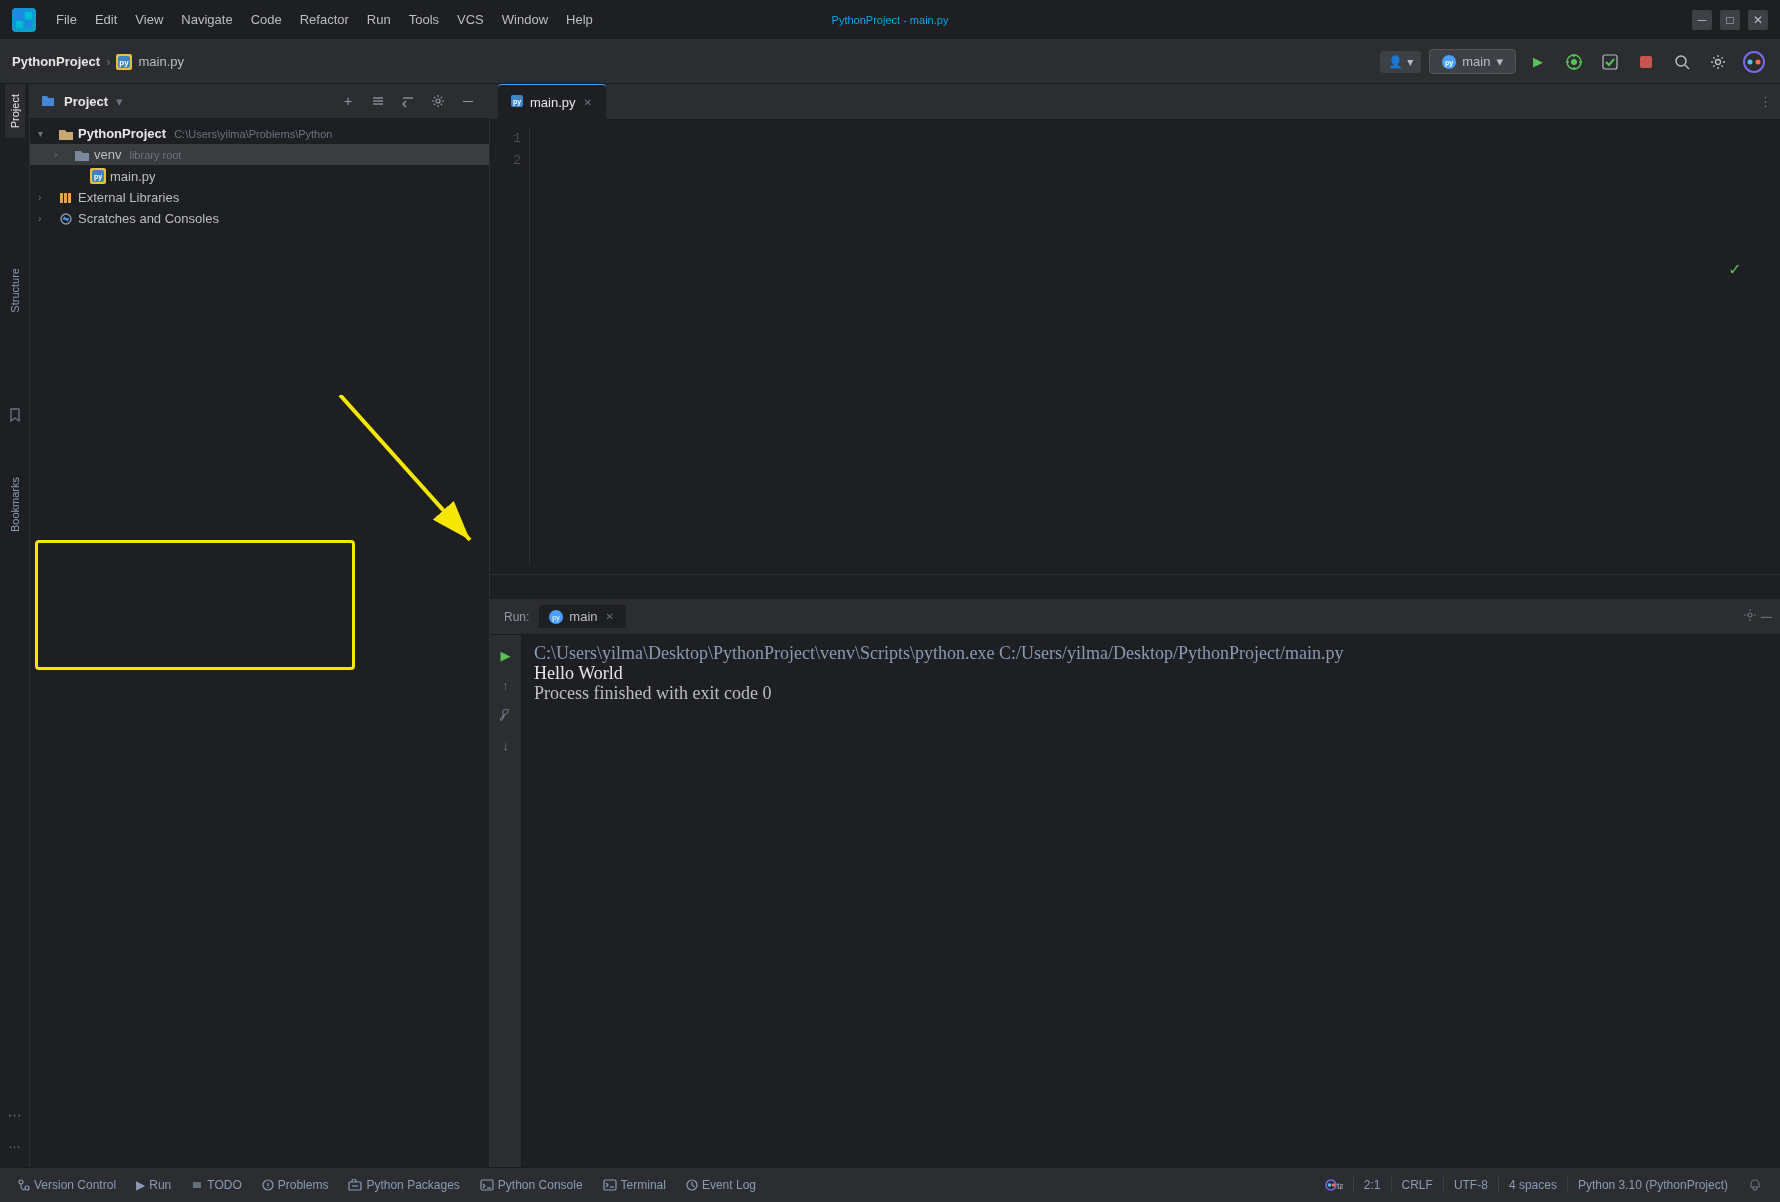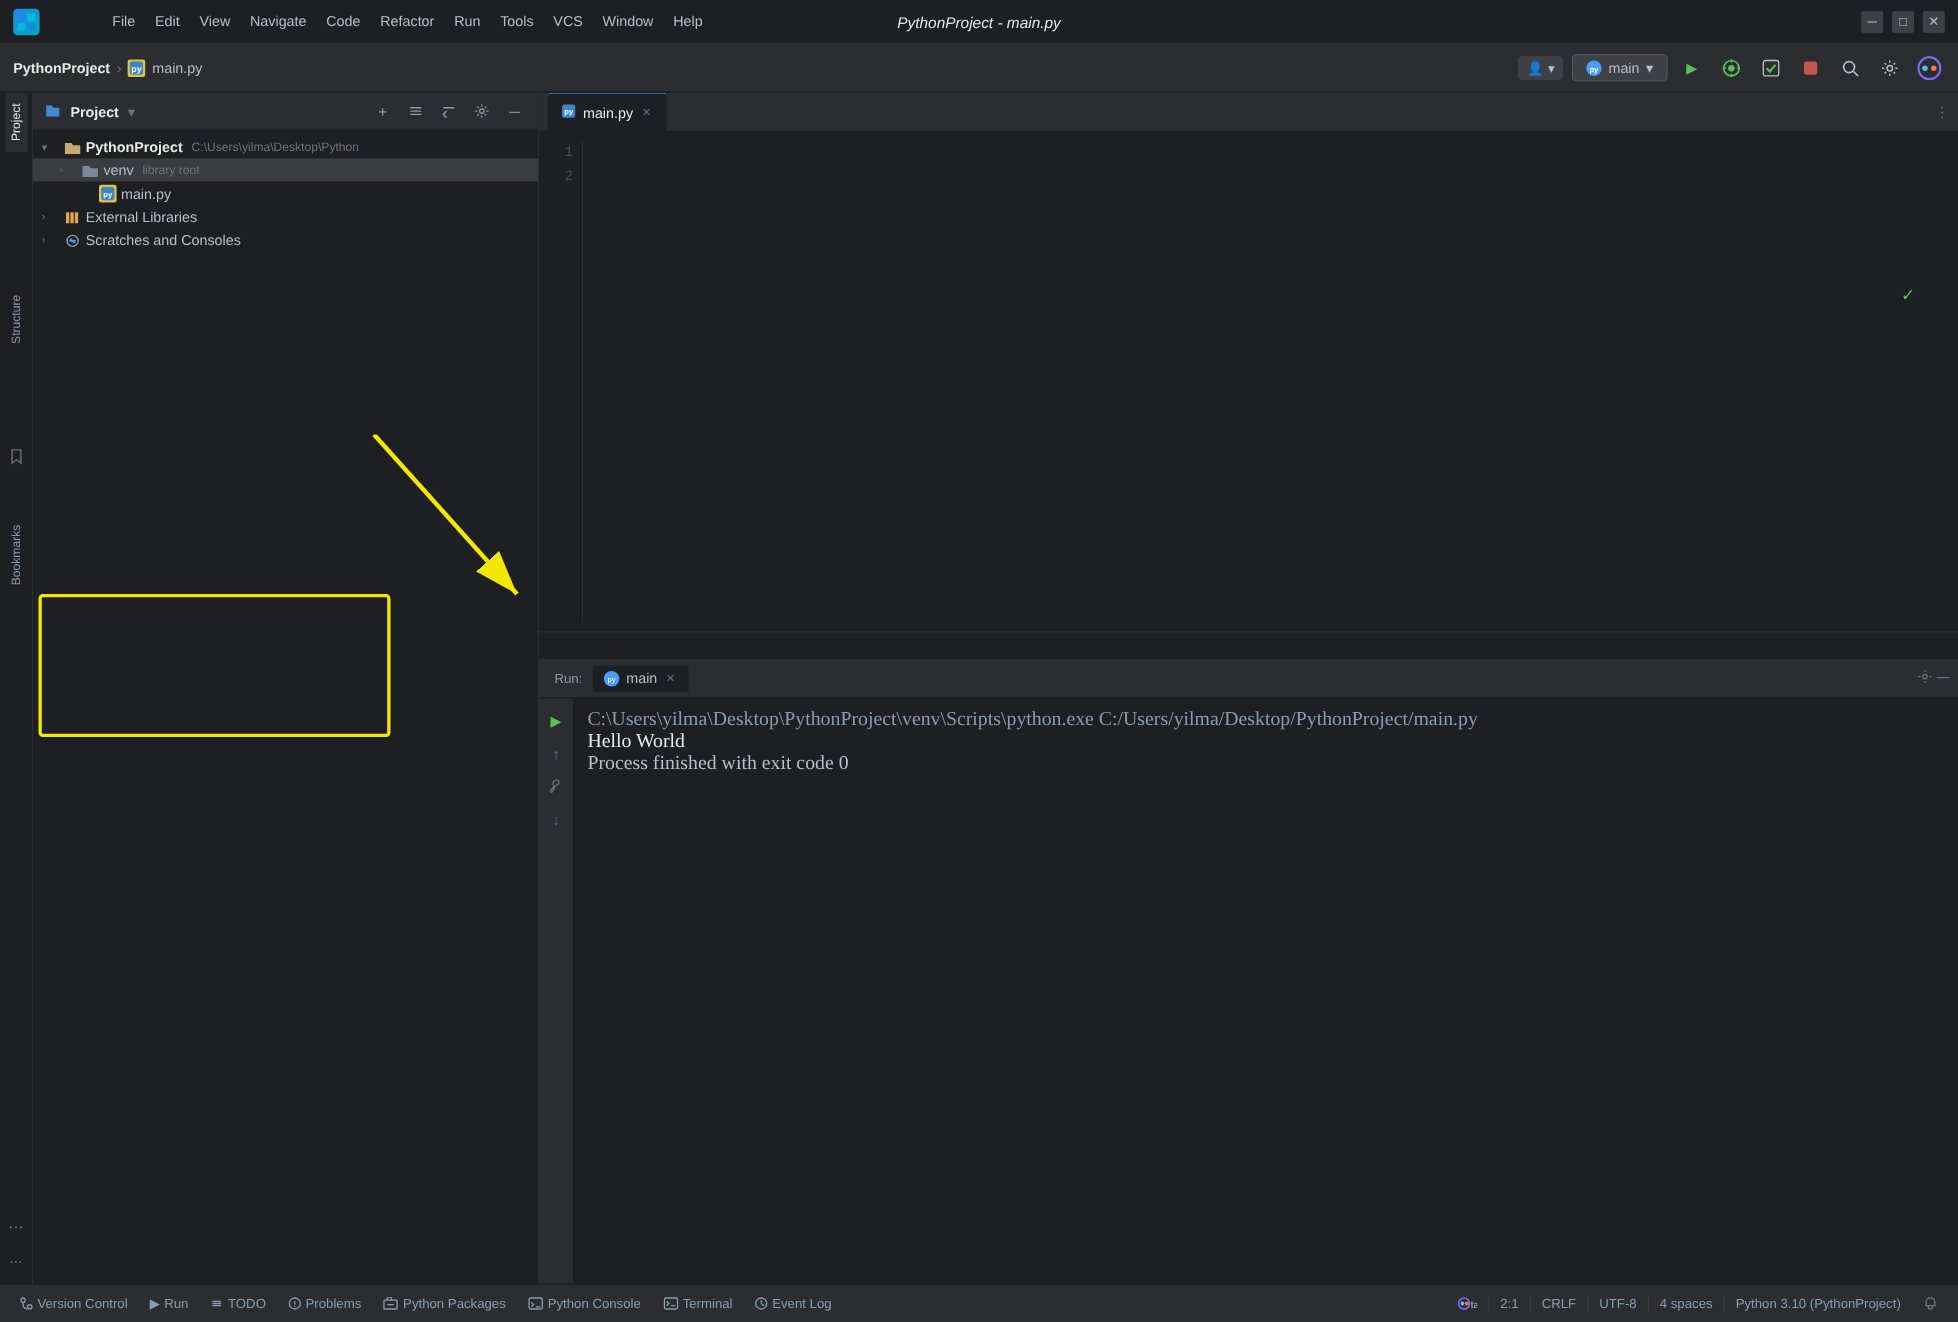--- a/index.html
+++ b/index.html
@@ -16,29 +16,29 @@
     }
     #title-bar .app-icon {
       width: 24px; height: 24px;
       background: linear-gradient(135deg, #1e88e5 0%, #00acc1 100%);
       border-radius: 4px;
       margin-right: 12px;
       display: flex; align-items: center; justify-content: center;
       font-size: 10px; color: #fff; font-weight: bold;
     }
     #menu-bar {
-      display: flex; align-items: center; gap: 2px; flex: 1; margin-left: 46px;
+      display: flex; align-items: center; gap: 2px; flex: 1;
     }
     #menu-bar span {
       padding: 4px 8px; color: #bcbec4; cursor: pointer; border-radius: 3px;
       font-size: 13px;
     }
     .title-center {
       position: absolute; left: 50%; transform: translateX(-50%);
-      color: #e5e5e5; font-size: 14px; font-style: italic;
+      color: #0ea5e9; font-size: 11px;
     }
     .window-controls {
       display: flex; gap: 8px; margin-left: auto;
     }
     .win-min { background: #3d4044; color: #bcbec4; width: 20px; height: 20px; border-radius: 2px; font-size: 12px; display: flex; align-items: center; justify-content: center; }
     .win-max { background: #3d4044; color: #bcbec4; width: 20px; height: 20px; border-radius: 2px; font-size: 12px; display: flex; align-items: center; justify-content: center; }
     .win-close { background: #3d4044; color: #bcbec4; width: 20px; height: 20px; border-radius: 2px; font-size: 12px; display: flex; align-items: center; justify-content: center; }
 
     
     #toolbar {
@@ -462,21 +462,21 @@
           </div>
 
           <div id="file-tree">
 
             <div class="tree-item">
               <span class="tree-arrow">▾</span>
               <svg width="16" height="14" viewBox="0 0 16 14" fill="none">
                 <path d="M1 3h6l1.5 2H15v8H1V3z" fill="#dcb67a" opacity="0.9"></path>
               </svg>
               <span style="font-weight: 600; color: #e8e8e8;">PythonProject</span>
-              <span class="tree-path">C:\Users\yilma\Desktop\Python</span>
+              <span class="tree-path">C:\Users\yilma\Problems\Python</span>
             </div>
 
             <div class="tree-item indent-1" style="background: #3a3d40;">
               <span class="tree-arrow">›</span>
               <svg width="16" height="14" viewBox="0 0 16 14" fill="none">
                 <path d="M1 3h6l1.5 2H15v8H1V3z" fill="#8b9bb4" opacity="0.8"></path>
               </svg>
               <span>venv</span>
               <span class="tree-path">library root</span>
             </div>

